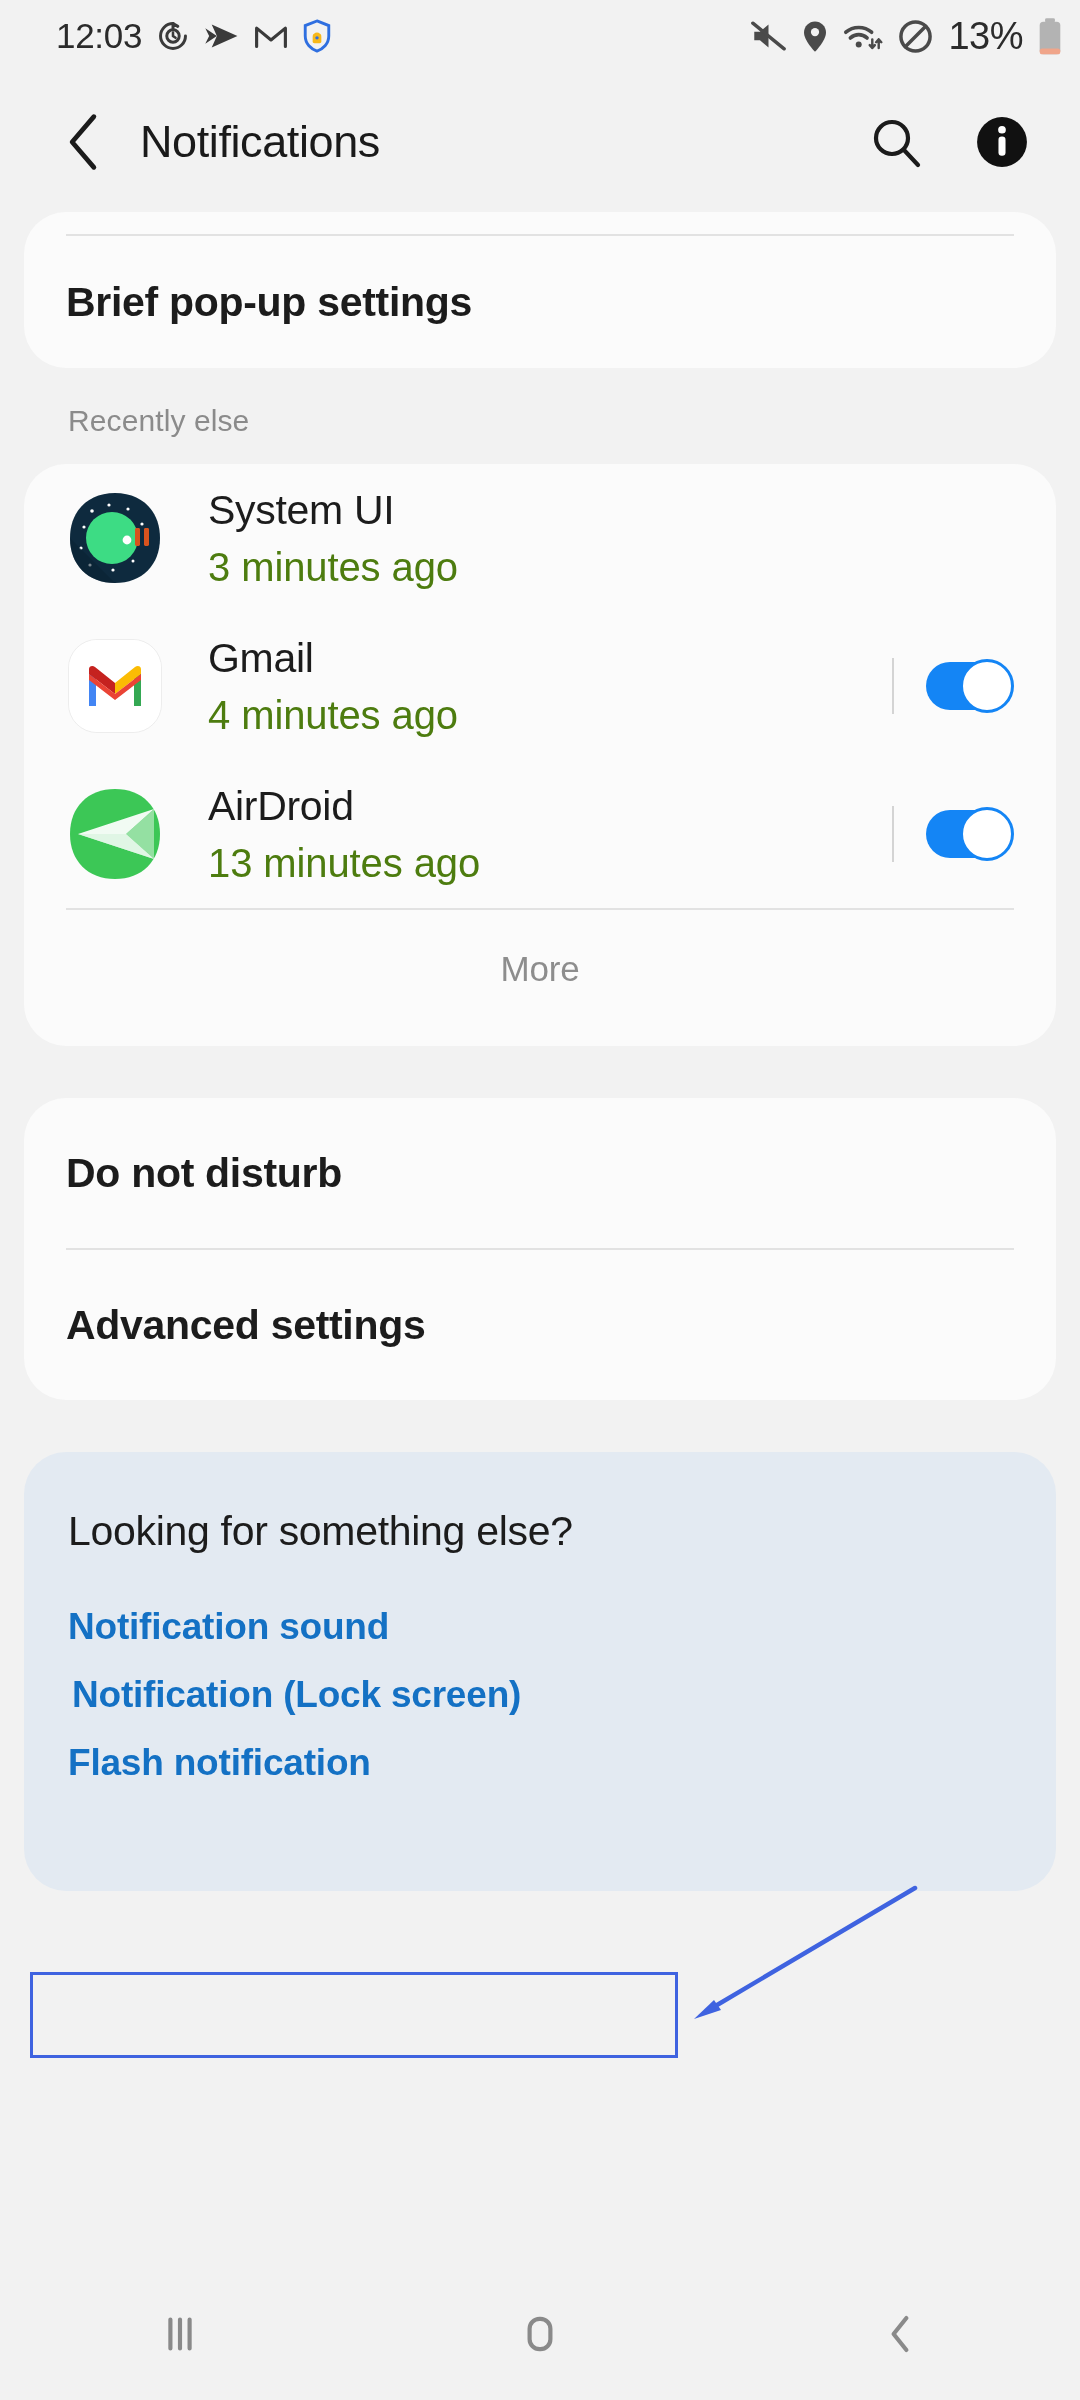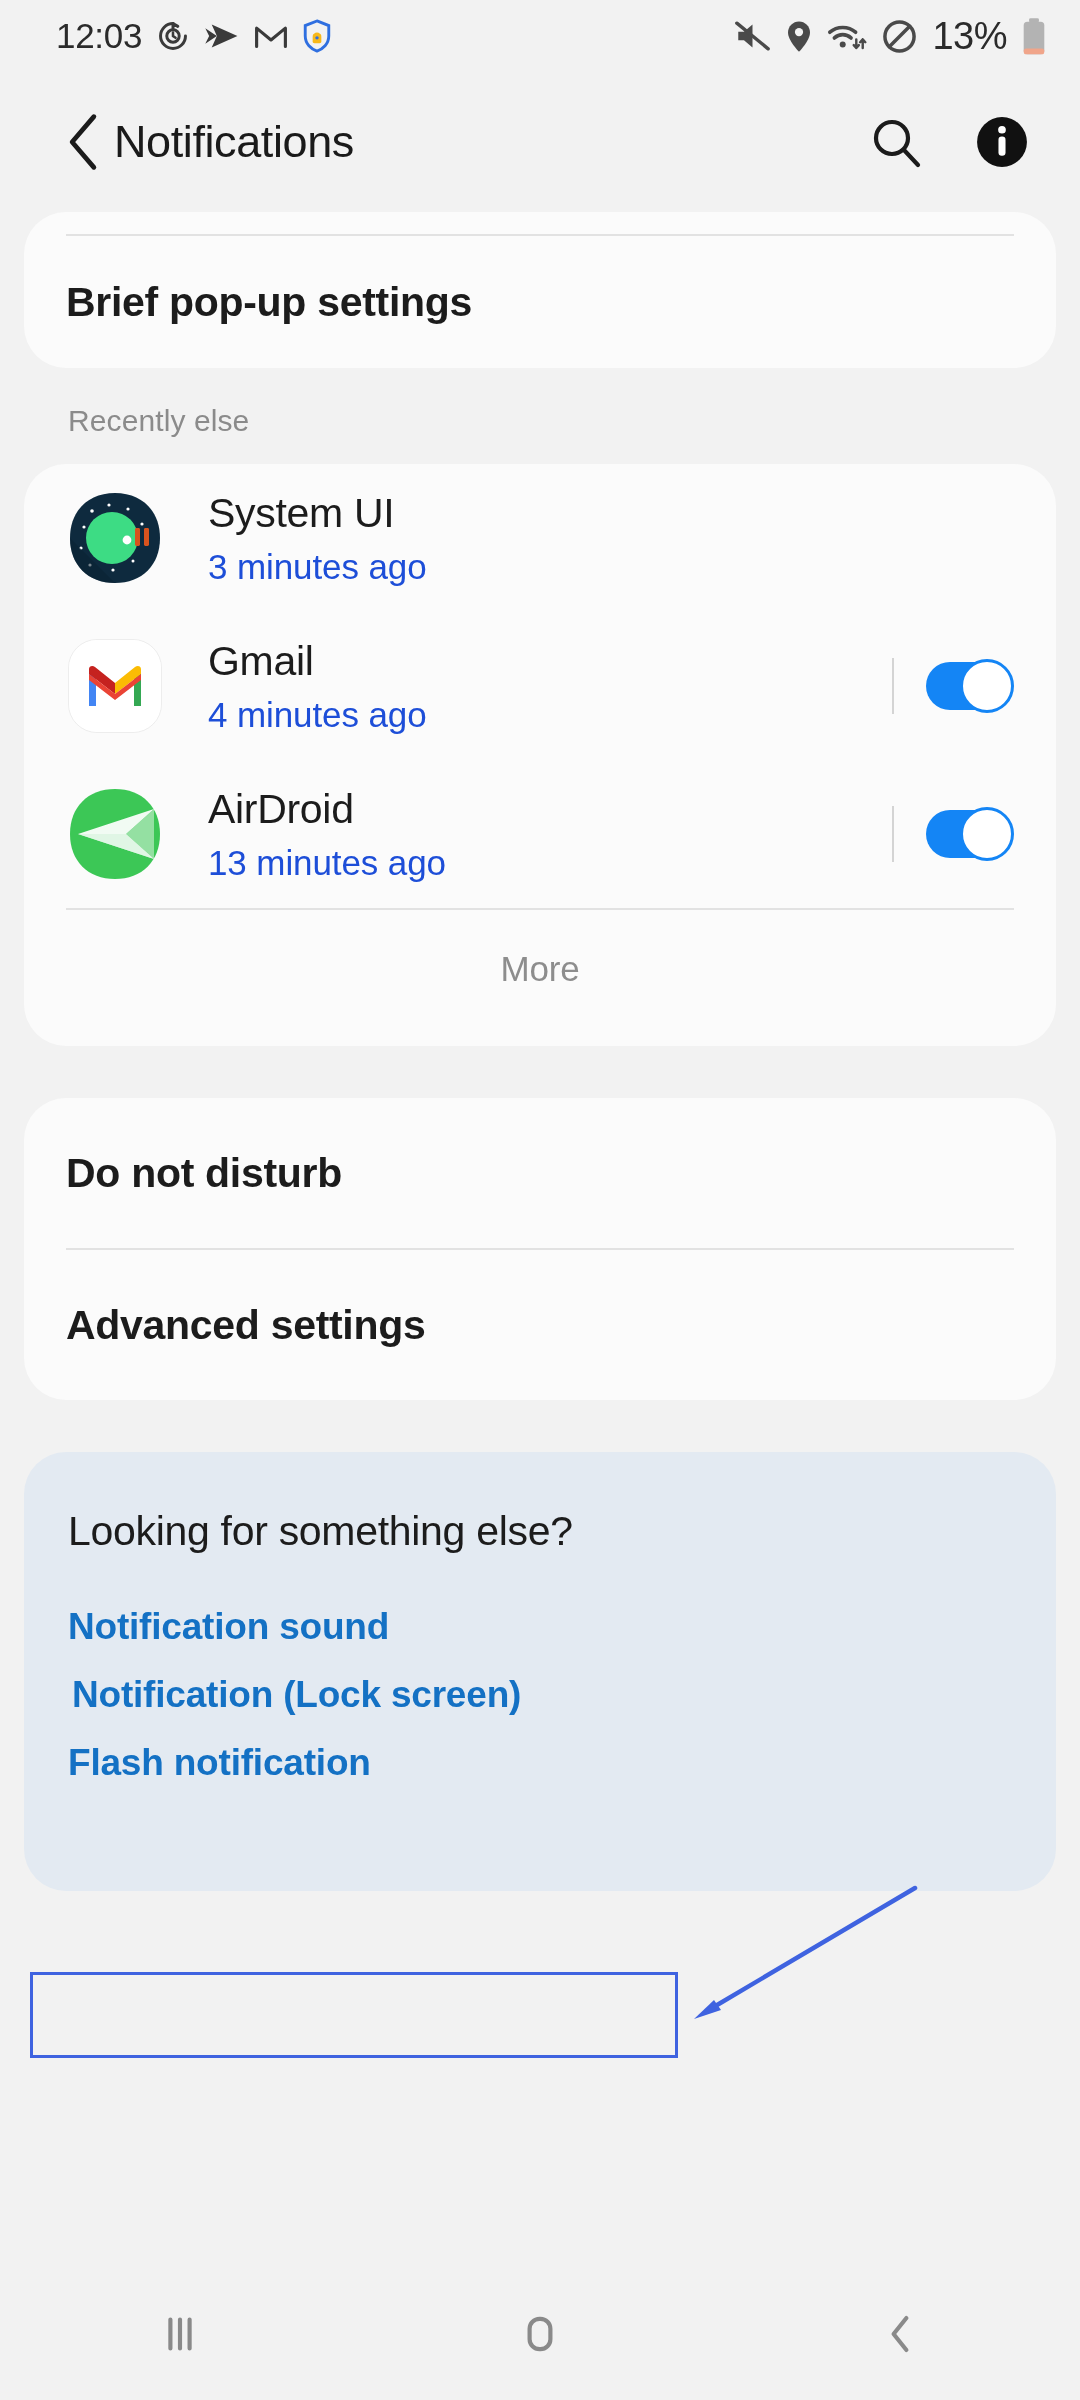--- a/index.html
+++ b/index.html
@@ -8,36 +8,36 @@
     background:#f2f2f2;
     font-family:"Liberation Sans", sans-serif;
     -webkit-font-smoothing:antialiased;
     overflow:hidden;
   }
   body { position:relative; }
 
   
   .statusbar{
     height:72px; display:flex; align-items:center;
-    padding:0 34px 0 56px; background:#f2f2f2;
+    padding:0 18px 0 56px; background:#f2f2f2;
   }
   .sb-left{ display:flex; align-items:center; gap:14px; }
   .sb-clock{ font-size:35px; color:#2b2b2b; letter-spacing:-0.3px; font-weight:400; }
   .sb-right{ margin-left:auto; display:flex; align-items:center; gap:15px; }
   .sb-batt{ font-size:38px; color:#2b2b2b; letter-spacing:-0.5px; }
   .ico{ display:block; }
 
   
   .header{
     height:140px; display:flex; align-items:center;
     padding:0 46px 0 52px; background:#f2f2f2;
   }
   .back-btn{ width:62px; height:62px; display:flex; align-items:center; justify-content:center; }
   .page-title{
-    font-size:45px; color:#1a1a1a; letter-spacing:-0.4px;text-align:center;
+    font-size:45px; color:#1a1a1a; margin-left:26px; letter-spacing:-0.4px;text-align:center;
   }
   .hdr-actions{ margin-left:auto; display:flex; align-items:center; gap:42px; }
   .hdr-btn{ width:64px; height:64px; display:flex; align-items:center; justify-content:center; }
 
   
   .content{ padding:0 24px; }
 
   .card{
     background:#fbfbfb;
     border-radius:42px;
@@ -73,21 +73,21 @@
     min-height:148px;
   }
   .app-icon{
     width:94px; height:94px; flex:0 0 94px;
     position:relative;
     border-radius:29px;
     overflow:hidden;
   }
   .app-text{ margin-left:46px; flex:1 1 auto; min-width:0; }
   .app-name{ font-size:41px; color:#1c1c1c; line-height:1.18; letter-spacing:-0.3px; }
-  .app-time{ font-size:35px; color:#1d4ed8; margin-top:10px; letter-spacing:-0.1px; }
+  .app-time{ font-size:40px; color:#4d7c0f; margin-top:10px; letter-spacing:-0.1px; }
 
   .sw-wrap{ display:flex; align-items:center; gap:32px; flex:0 0 auto; }
   .sw-sep{ width:2px; height:56px; background:#d4d4d4; }
   .toggle{
     position:relative; width:88px; height:54px;
   }
   .toggle .track{
     position:absolute; left:0; top:3px;
     width:74px; height:48px; border-radius:24px;
     background:#1485f5;

